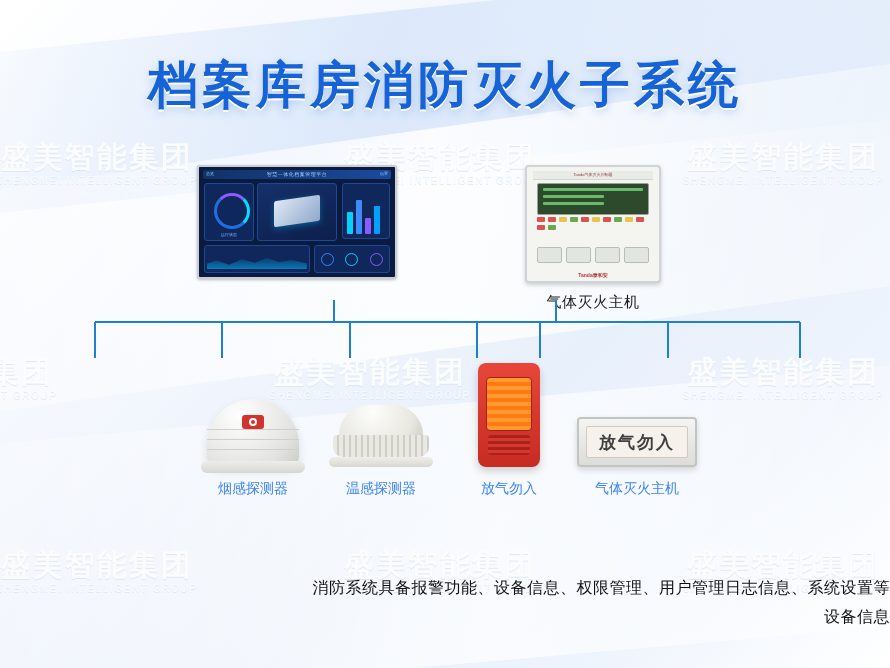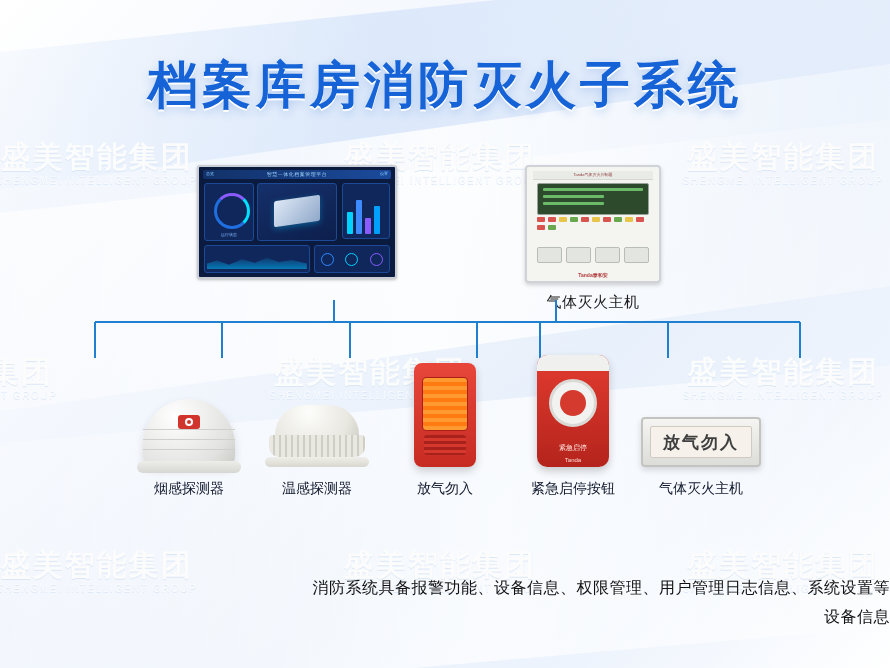--- a/index.html
+++ b/index.html
@@ -102,21 +102,21 @@
   .host .btns b{flex:1;height:14px;background:#e3e5e0;border:1px solid #b9bdb7;border-radius:2px;display:block;}
   .host .brand{position:absolute;bottom:3px;left:0;width:100%;text-align:center;font-size:5px;color:#b03a3a;font-weight:700;}
 
   
   .lines{position:absolute;left:0;top:0;width:890px;height:668px;pointer-events:none;}
 
   
   .row{position:absolute;top:352px;left:0;width:100%;display:flex;justify-content:center;gap:8px;}
   .cell{width:120px;text-align:center;}
   .cell .art{height:115px;display:flex;align-items:flex-end;justify-content:center;}
-  .cell .cap{margin-top:12px;font-size:14px;color:#0f172a;line-height:1.35;}
+  .cell .cap{margin-top:12px;font-size:14px;color:#3b82f6;line-height:1.35;}
 
   
   .smoke{width:92px;height:68px;background:radial-gradient(circle at 35% 25%,#ffffff,#e2e2e0 70%,#c9c9c6 100%);
     border-radius:46px 46px 10px 10px;position:relative;box-shadow:0 4px 8px rgba(0,0,0,.12);}
   .smoke .band{position:absolute;left:0;right:0;top:30px;height:1px;background:#cfcfcb;}
   .smoke .band2{position:absolute;left:0;right:0;top:40px;height:1px;background:#cfcfcb;}
   .smoke .band3{position:absolute;left:0;right:0;top:50px;height:1px;background:#cfcfcb;}
   .smoke .led{position:absolute;left:50%;top:16px;transform:translateX(-50%);
     width:22px;height:14px;border-radius:3px;background:#d0342c;}
   .smoke .led:after{content:"";position:absolute;left:7px;top:3px;width:8px;height:8px;border-radius:50%;
@@ -341,33 +341,20 @@
   <div class="cell">
     <div class="art">
       <div class="slalarm">
         <div class="win"></div>
         <div class="grill"></div>
       </div>
     </div>
     <div class="cap">放气勿入</div>
   </div>
 
-  <div class="cell">
-    <div class="art">
-      <div class="estop">
-        <div class="top"></div>
-        <div class="dot">
-            <i></i>
-          </div>
-        <div class="lbl">紧急启停</div>
-        <div class="brand">Tanda</div>
-      </div>
-    </div>
-    <div class="cap">紧急启停按钮</div>
-  </div>
 
   <div class="cell">
     <div class="art">
       <div class="sign">
         <div class="face">
           <span>放气勿入</span>
         </div>
       </div>
     </div>
     <div class="cap">气体灭火主机</div>

